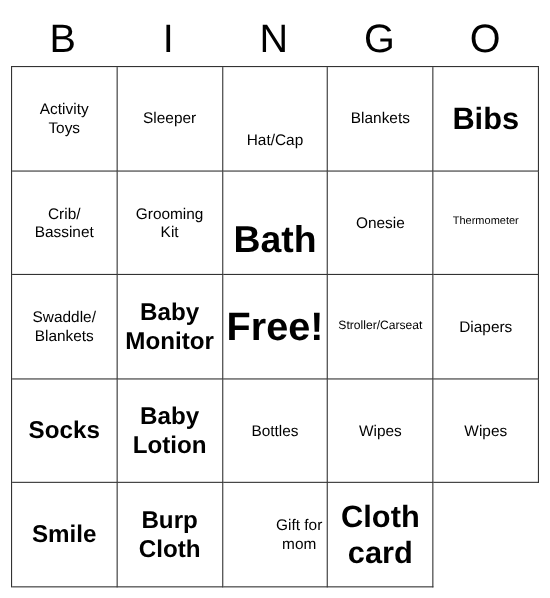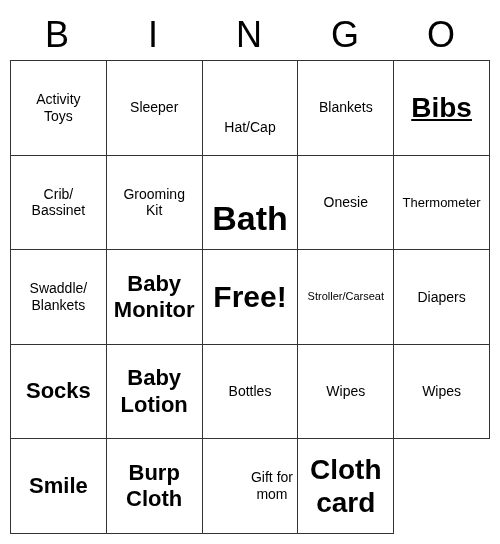--- a/index.html
+++ b/index.html
@@ -72,21 +72,21 @@
       font-weight: bold;
     }
 
     .bingo-cell.xlarge span {
       font-size: 34px;
       font-weight: bold;
       margin-top: 32px;
     }
 
     .bingo-cell.free span {
-      font-size: 30px;
+      font-size: 36px;
       font-weight: bold;
     }
   </style>
 </head>
 <body>
 
 <div class="bingo-header">
 <div class="bingo-header-cell">B</div>
     <div class="bingo-header-cell">I</div>
     <div class="bingo-header-cell">N</div>
@@ -102,38 +102,38 @@
     <div class="bingo-cell">
       <span style="white-space: pre-line;">Sleeper</span>
     </div>
     <div class="bingo-cell">
       <span style="white-space: pre-line; margin-top: 40px;">Hat/Cap</span>
     </div>
     <div class="bingo-cell">
       <span style="white-space: pre-line;">Blankets</span>
     </div>
     <div class="bingo-cell large">
-      <span style="white-space: pre-line; text-decoration: underline;">Bibs</span>
+      <span style="white-space: pre-line;">Bibs</span>
     </div>
     <div class="bingo-cell">
       <span style="white-space: pre-line;">Crib/
 Bassinet</span>
     </div>
     <div class="bingo-cell">
       <span style="white-space: pre-line;">Grooming
 Kit</span>
     </div>
     <div class="bingo-cell xlarge">
       <span style="white-space: pre-line;">Bath</span>
     </div>
     <div class="bingo-cell">
       <span style="white-space: pre-line;">Onesie</span>
     </div>
     <div class="bingo-cell">
-      <span style="font-size: 13px; white-space: pre-line;">Thermometer</span>
+      <span style="font-size: 10px; white-space: pre-line;">Thermometer</span>
     </div>
     <div class="bingo-cell">
       <span style="white-space: pre-line;">Swaddle/
 Blankets</span>
     </div>
     <div class="bingo-cell medium">
       <span style="white-space: pre-line;">Baby
 Monitor</span>
     </div>
     <div class="bingo-cell free">

